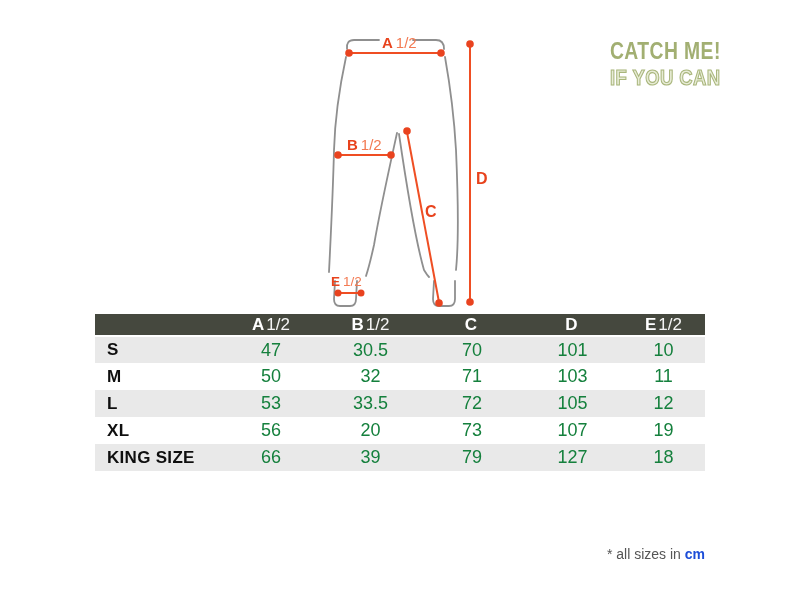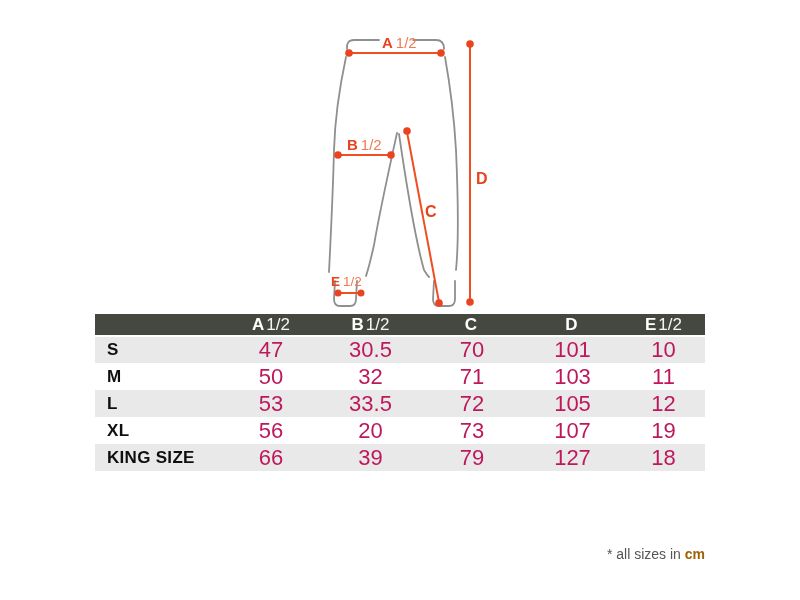--- a/index.html
+++ b/index.html
@@ -36,26 +36,26 @@
   }
   .size-table thead th .col-letter { font-weight:700; }
   .size-table thead th .col-frac { font-weight:400; margin-left:2px; opacity:0.95; }
   .size-table tbody tr { height:27px; }
   .size-table tbody tr.stripe { background:#e9e9e9; }
   .size-table tbody th.row-label {
     text-align:left; padding-left:12px; font-size:17px; font-weight:700;
     color:#0f0f0f; letter-spacing:0.3px; vertical-align:middle;
   }
   .size-table tbody td {
-    text-align:center; vertical-align:middle; font-size:22px; color:#be185d;
+    text-align:center; vertical-align:middle; font-size:18px; color:#15803d;
   }
 
   
   .footnote { position:absolute; right:95px; top:546px; font-size:14px; color:#555; }
-  .footnote .unit { font-weight:700; color:#a16207; }
+  .footnote .unit { font-weight:700; color:#1d4ed8; }
 
   
   .outline { fill:none; stroke:#8f8f8f; stroke-width:1.8; stroke-linecap:round; }
   .measure { stroke:#ef4e23; stroke-width:2; }
   .dot { fill:#e9431f; stroke:none; }
   .mlabel { fill:#e8431d; font-family:"Liberation Sans",sans-serif; font-weight:700; }
   .mfrac { fill:#f37a52; font-weight:400; }
 </style>
 </head>
 <body>
@@ -105,20 +105,24 @@
         <tspan class="mlabel">B</tspan><tspan class="mlabel mfrac" dx="3">1/2</tspan>
       </text>
       <text x="425" y="217" font-size="16" class="mlabel">C</text>
       <text x="476" y="184" font-size="16" class="mlabel">D</text>
       <text x="331" y="286" font-size="13.5">
         <tspan class="mlabel">E</tspan><tspan class="mlabel mfrac" dx="3">1/2</tspan>
       </text>
     </g>
   </svg>
 
+  <div class="logo">
+    <div class="logo-line1">CATCH ME!</div>
+    <div class="logo-line2">IF YOU CAN</div>
+  </div>
 
   <table class="size-table">
     <colgroup>
       <col class="c0">
         <col class="c1">
         <col class="c2">
         <col class="c3">
         <col class="c4">
         <col class="c5">
     </colgroup>

